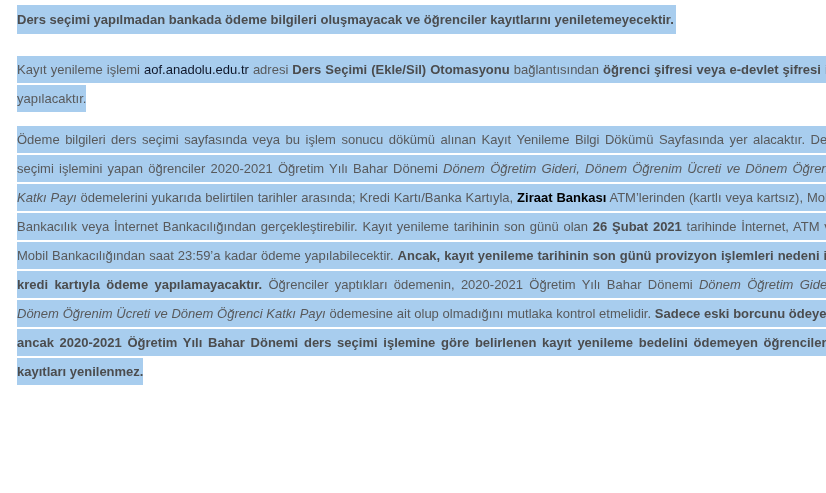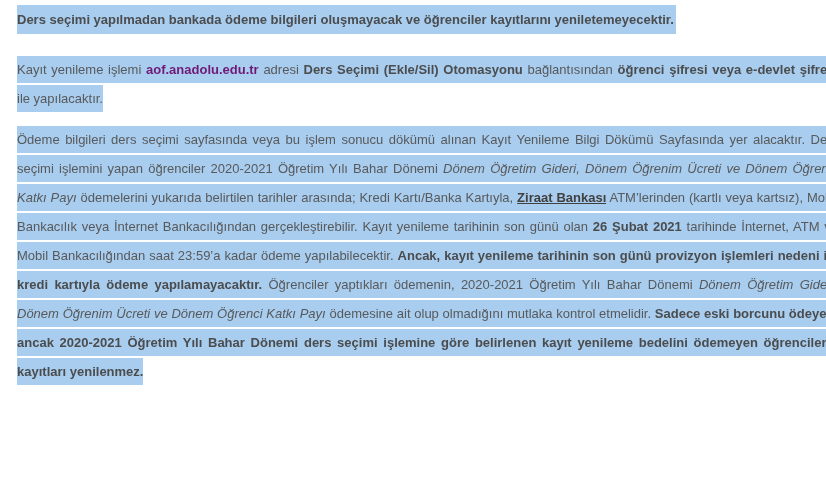--- a/index.html
+++ b/index.html
@@ -26,23 +26,23 @@
   p.para-4 { margin-bottom: 0; }
   .run {
     background: #a8cdee;
     padding: 6px 0;
     -webkit-box-decoration-break: clone;
     box-decoration-break: clone;
   }
   .para-1 .run { padding: 7px 2px 7px 0; }
   .run.regular { font-weight: normal; }
   .run.bold { font-weight: bold; color: #4b4c4e; }
-  .run.bold-underline { font-weight: bold; color: #404040; text-decoration: underline; }
+  .run.bold-underline { font-weight: bold; color: #000000; }
   .run.italic { font-style: italic; }
-  a.run.link { color: #701a75; text-decoration: none; cursor: pointer; font-weight: bold; }
+  a.run.link { color: #0f172a; text-decoration: none; cursor: pointer; }
 </style>
 </head>
 <body>
 
 <div class="page">
   <p class="para para-1"><span class="run bold">Ders seçimi yapılmadan bankada ödeme bilgileri oluşmayacak ve öğrenciler kayıtlarını yeniletemeyecektir.</span></p>
   <p class="para para-3"><span class="run regular">Kayıt yenileme işlemi </span><a class="run link" href="#">aof.anadolu.edu.tr</a><span class="run regular"> adresi </span><span class="run bold">Ders Seçimi (Ekle/Sil) Otomasyonu</span><span class="run regular"> bağlantısından </span><span class="run bold">öğrenci şifresi veya e-devlet şifresi</span><span class="run regular"> ile yapılacaktır.</span></p>
   <p class="para para-4"><span class="run regular">Ödeme bilgileri ders seçimi sayfasında veya bu işlem sonucu dökümü alınan Kayıt Yenileme Bilgi Dökümü Sayfasında yer alacaktır. Ders seçimi işlemini yapan öğrenciler 2020-2021 Öğretim Yılı Bahar Dönemi </span><span class="run italic">Dönem Öğretim Gideri, Dönem Öğrenim Ücreti ve Dönem Öğrenci Katkı Payı</span><span class="run regular"> ödemelerini yukarıda belirtilen tarihler arasında; Kredi Kartı/Banka Kartıyla, </span><span class="run bold-underline">Ziraat Bankası</span><span class="run regular"> ATM’lerinden (kartlı veya kartsız), Mobil Bankacılık veya İnternet Bankacılığından gerçekleştirebilir. Kayıt yenileme tarihinin son günü olan </span><span class="run bold">26 Şubat 2021</span><span class="run regular"> tarihinde İnternet, ATM ve Mobil Bankacılığından saat 23:59’a kadar ödeme yapılabilecektir. </span><span class="run bold">Ancak, kayıt yenileme tarihinin son günü provizyon işlemleri nedeni ile kredi kartıyla ödeme yapılamayacaktır.</span><span class="run regular"> Öğrenciler yaptıkları ödemenin, 2020-2021 Öğretim Yılı Bahar Dönemi </span><span class="run italic">Dönem Öğretim Gideri, Dönem Öğrenim Ücreti ve Dönem Öğrenci Katkı Payı</span><span class="run regular"> ödemesine ait olup olmadığını mutlaka kontrol etmelidir. </span><span class="run bold">Sadece eski borcunu ödeyen, ancak 2020-2021 Öğretim Yılı Bahar Dönemi ders seçimi işlemine göre belirlenen kayıt yenileme bedelini ödemeyen öğrencilerin kayıtları yenilenmez.</span></p>
 </div>
 

